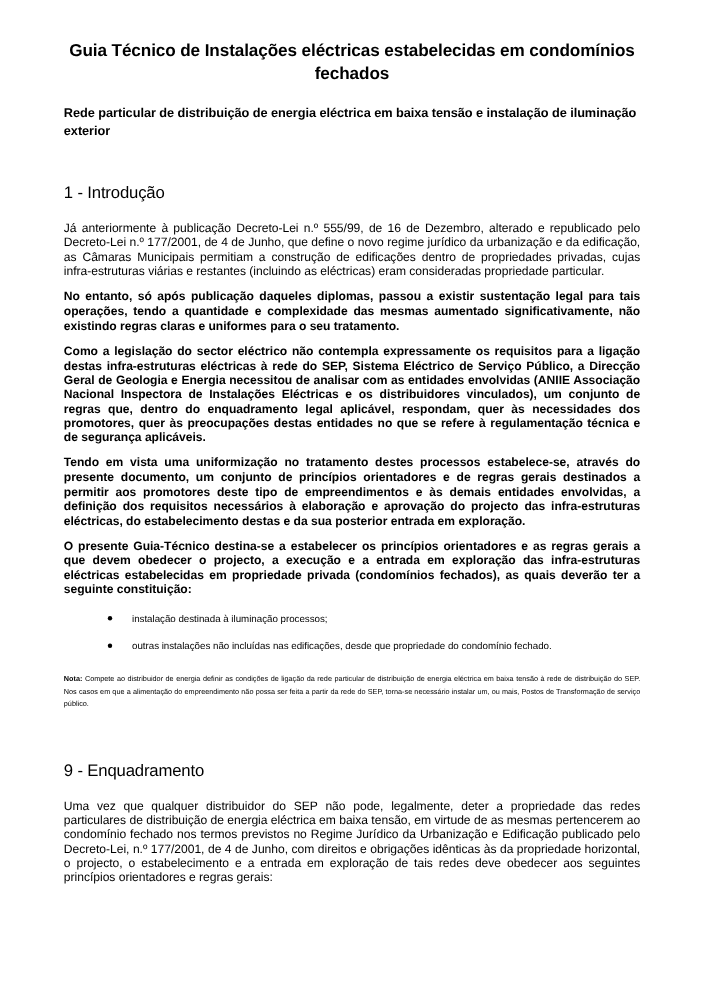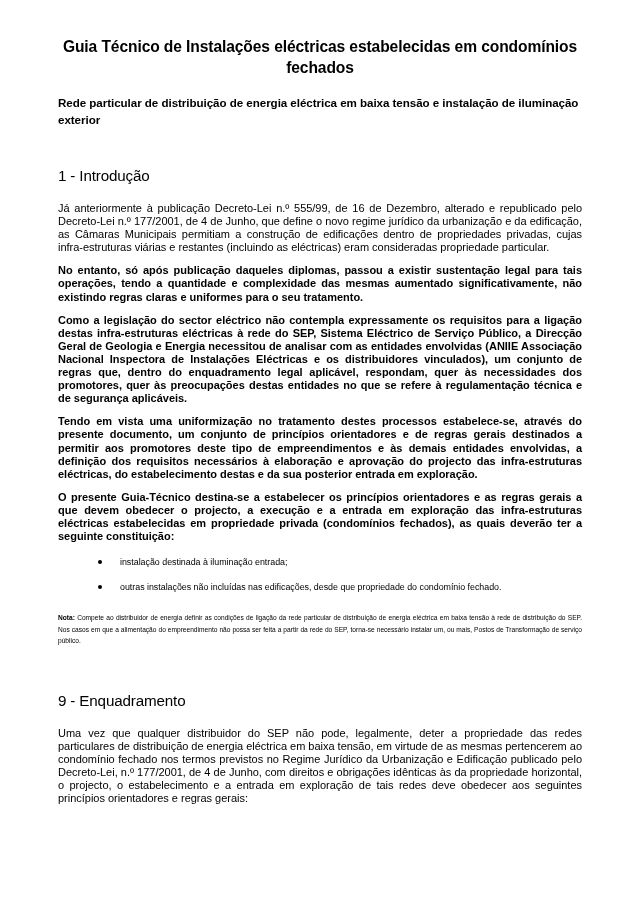--- a/index.html
+++ b/index.html
@@ -127,21 +127,21 @@
     <p class="para">No entanto, só após publicação daqueles diplomas, passou a existir sustentação legal para tais operações, tendo a quantidade e complexidade das mesmas aumentado significativamente, não existindo regras claras e uniformes para o seu tratamento.</p>
     <p class="para">Como a legislação do sector eléctrico não contempla expressamente os requisitos para a ligação destas infra-estruturas eléctricas à rede do SEP, Sistema Eléctrico de Serviço Público, a Direcção Geral de Geologia e Energia necessitou de analisar com as entidades envolvidas (ANIIE Associação Nacional Inspectora de Instalações Eléctricas e os distribuidores vinculados), um conjunto de regras que, dentro do enquadramento legal aplicável, respondam, quer às necessidades dos promotores, quer às preocupações destas entidades no que se refere à regulamentação técnica e de segurança aplicáveis.</p>
     <p class="para">Tendo em vista uma uniformização no tratamento destes processos estabelece-se, através do presente documento, um conjunto de princípios orientadores e de regras gerais destinados a permitir aos promotores deste tipo de empreendimentos e às demais entidades envolvidas, a definição dos requisitos necessários à elaboração e aprovação do projecto das infra-estruturas eléctricas, do estabelecimento destas e da sua posterior entrada em exploração.</p>
 
 
     <p class="para">O presente Guia-Técnico destina-se a estabelecer os princípios orientadores e as regras gerais a que devem obedecer o projecto, a execução e a entrada em exploração das infra-estruturas eléctricas estabelecidas em propriedade privada (condomínios fechados), as quais deverão ter a seguinte constituição:</p>
 
     <ul class="bullets">
       <li>
         <span class="bullet-dot"></span>
-        <span>instalação destinada à iluminação entrada;</span>
+        <span>instalação destinada à iluminação processos;</span>
       </li>
       <li>
         <span class="bullet-dot"></span>
         <span>outras instalações não incluídas nas edificações, desde que propriedade do condomínio fechado.</span>
       </li>
     </ul>
 
     <p class="nota"><span class="nota-label">Nota:</span><span> Compete ao distribuidor de energia definir as condições de ligação da rede particular de distribuição de energia eléctrica em baixa tensão à rede de distribuição do SEP. Nos casos em que a alimentação do empreendimento não possa ser feita a partir da rede do SEP, torna-se necessário instalar um, ou mais, Postos de Transformação de serviço público.</span></p>
 
     <h3 id="sec3-heading" class="section-heading">9 - Enquadramento</h3>

